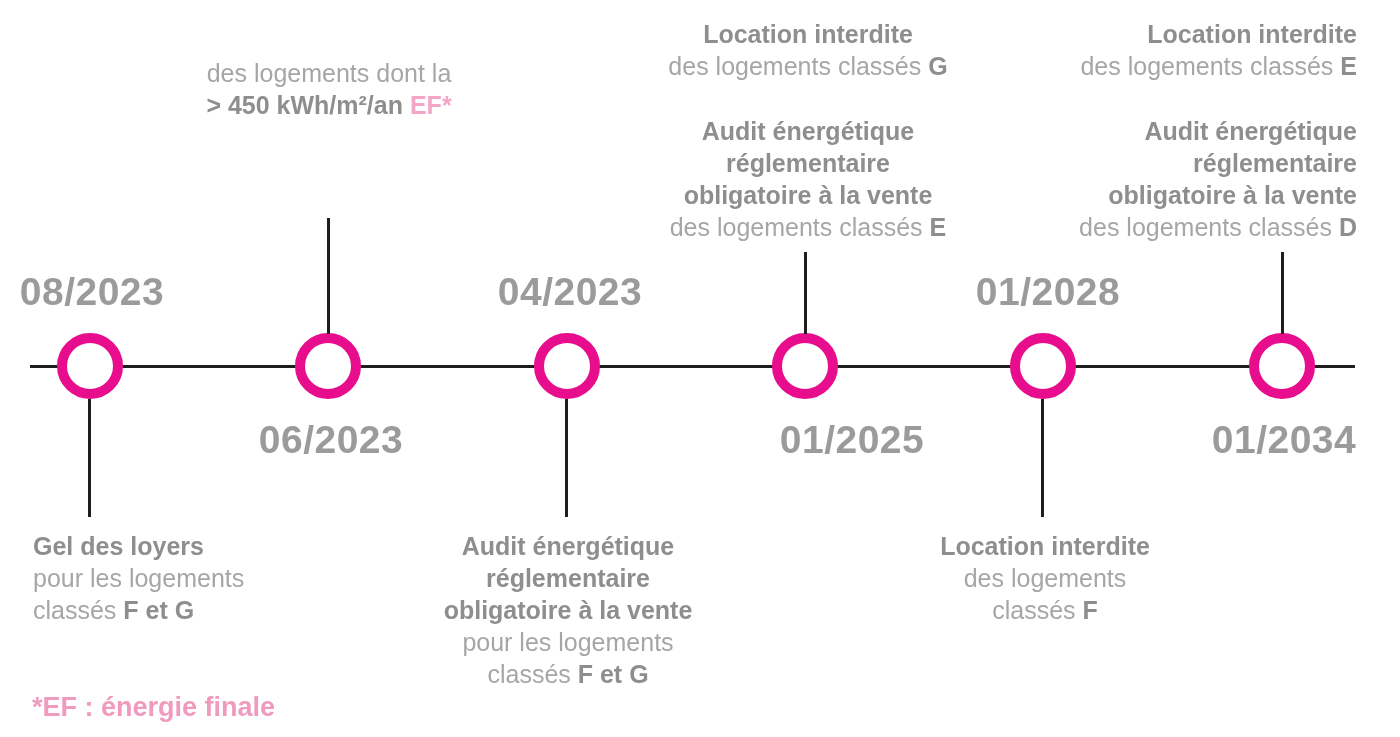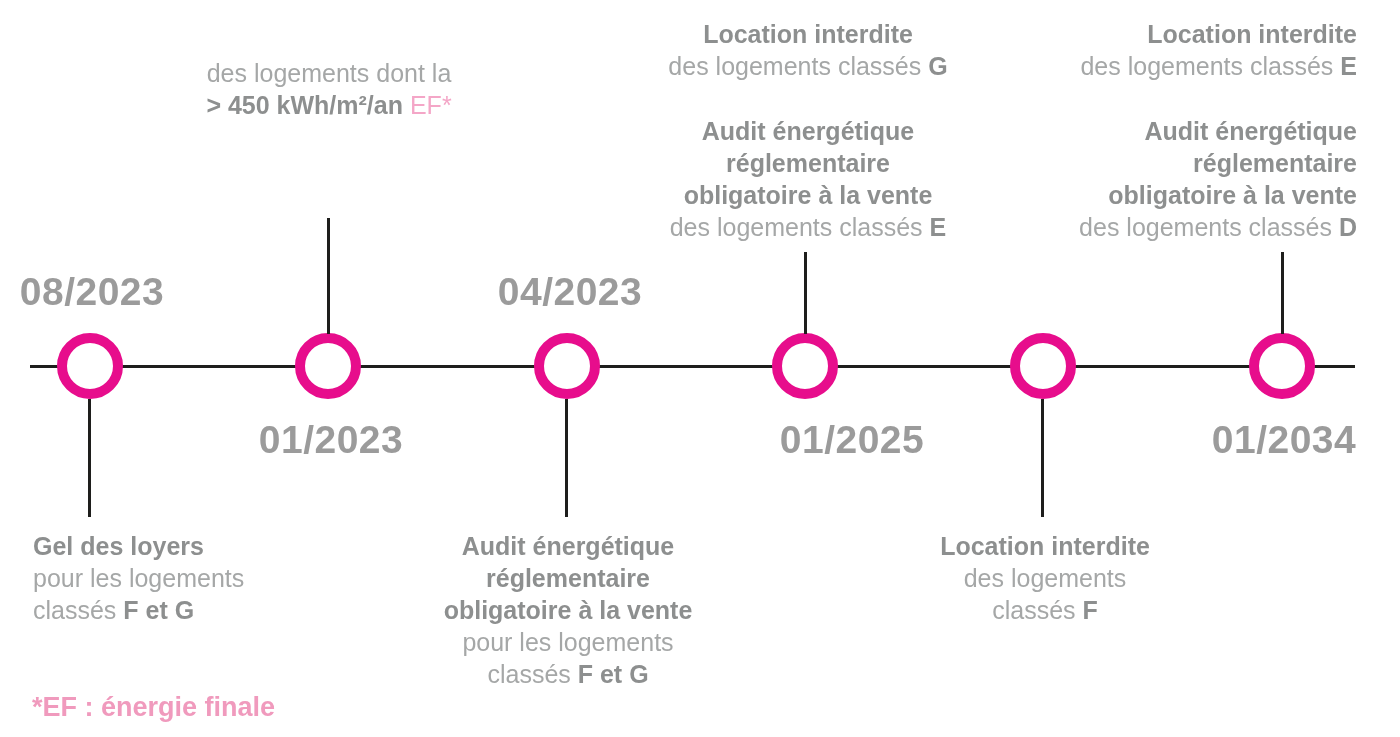--- a/index.html
+++ b/index.html
@@ -48,21 +48,21 @@
     white-space: nowrap;
     color: var(--text-gray, #a5a7a7);
   }
   .desc.center { transform: translateX(-50%); text-align: center; }
   .desc.left   { text-align: left; }
   .desc.right  { text-align: right; }
   .blk + .blk  { margin-top: 33px; }
   .ln { display: block; }
   .sb { font-weight: bold; color: var(--text-gray-bold, #8d8f8f); text-align: right; }
   .sr { color: var(--text-gray, #a5a7a7); }
-  .sp { font-weight: normal; color: var(--light-pink, #f4a6c7); margin-top: 24px; }
+  .sp { font-weight: bold; color: var(--light-pink, #f4a6c7); margin-top: 24px; }
   .footnote {
     position: absolute;
     left: 32px; top: 692px;
     font-size: 27px;
     font-weight: bold;
     color: var(--footnote-pink, #f09abd);
     white-space: nowrap;
   }
 </style>
 </head>
@@ -80,23 +80,24 @@
   <div class="ring" style="left:1249px;"></div>
 
   <div class="vline" style="left:88px;   top:399px; height:118px;"></div>
   <div class="vline" style="left:327px;  top:218px; height:116px;"></div>
   <div class="vline" style="left:565px;  top:399px; height:118px;"></div>
   <div class="vline" style="left:804px;  top:252px; height:82px;"></div>
   <div class="vline" style="left:1041px; top:399px; height:118px;"></div>
   <div class="vline" style="left:1281px; top:252px; height:82px;"></div>
 
   <div class="date" style="left:92px;   top:270px;">08/2023</div>
-  <div class="date" style="left:331px;  top:418px;">01/2023</div>
+  <div class="date" style="left:331px;  top:418px;">06/2023</div>
   <div class="date" style="left:570px;  top:270px;">04/2023</div>
   <div class="date" style="left:852px;  top:418px;">01/2025</div>
+  <div class="date" style="left:1048px; top:270px;">01/2028</div>
   <div class="date" style="left:1284px; top:418px;">01/2034</div>
 
   <div class="desc left" style="left:33px; top:530px;">
     <div class="blk">
       <span class="ln"><span class="sb">Gel des loyers</span></span>
       <span class="ln"><span class="sr">pour les logements</span></span>
       <span class="ln"><span class="sr">classés </span><span class="sb">F et G</span></span>
     </div>
   </div>
 

